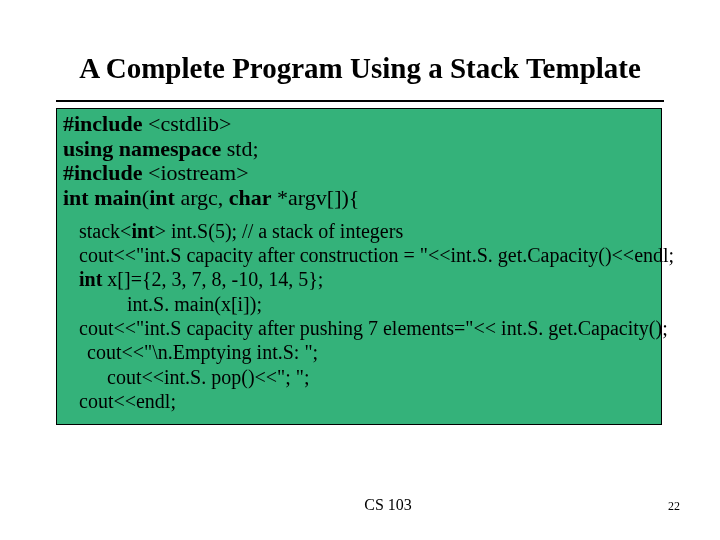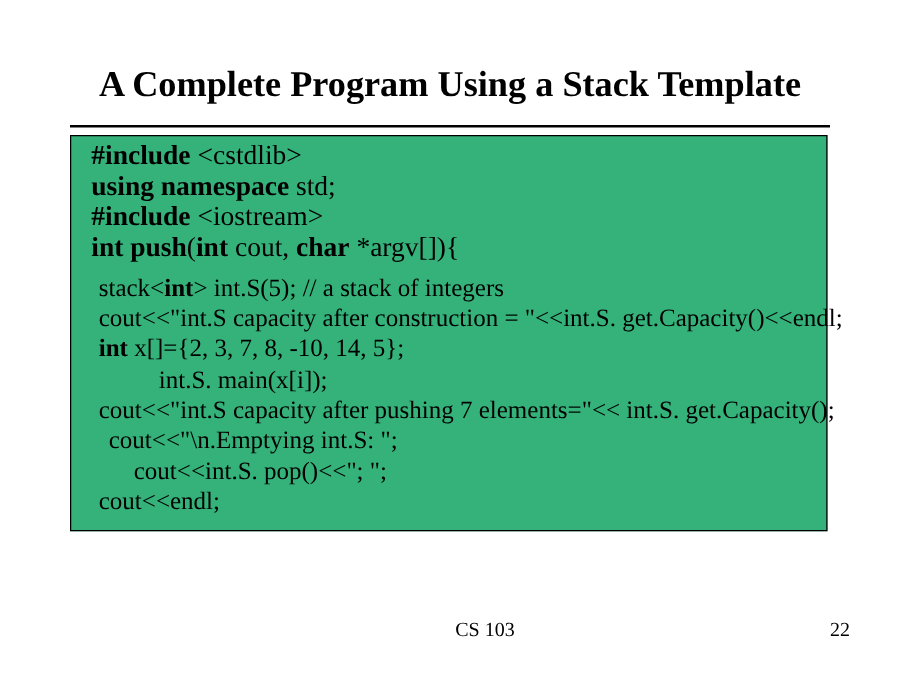--- a/index.html
+++ b/index.html
@@ -39,21 +39,21 @@
     top: 108px;
     left: 56px;
     width: 604px;
     border: 1.5px solid #000;
     background: #34b27a;
     padding: 3px 0 10px 0;
   }
   .big-line {
     font-size: 22px;
     line-height: 1.12;
-    padding: 0 16px;
+    padding: 0 6px;
     white-space: nowrap;
   }
   .small-block {
     font-size: 20px;
     line-height: 1.22;
     padding: 8px 6px 0 22px;
   }
   .small-block .line {
     white-space: nowrap;
   }
@@ -65,21 +65,21 @@
     left: 0;
     width: 720px;
     text-align: center;
     font-size: 16px;
     margin-left: 28px;
   }
   .page-num {
     position: absolute;
     bottom: 26px;
     right: 40px;
-    font-size: 16px;
+    font-size: 12px;
   }
   b { font-weight: bold; }
 </style>
 </head>
 <body>
 
 <div class="slide">
 
   <div class="title">A Complete Program Using a Stack Template</div>
   <div class="title-underline"></div>
@@ -92,22 +92,22 @@
     </div>
     <div class="big-line">
       <b>using namespace</b>
       <span>std;</span>
     </div>
     <div class="big-line">
       <b>#include</b>
       <span>&lt;iostream&gt;</span>
     </div>
     <div class="big-line">
-      <b>int push</b><span>(</span><b>int</b>
-      <span>cout,</span>
+      <b>int main</b><span>(</span><b>int</b>
+      <span>argc,</span>
       <b>char</b>
       <span>*argv[]){</span>
     </div>
 
     <div class="small-block">
       <div class="line">
         <span>stack&lt;</span><b>int</b><span>&gt; int.S(5);    // a stack of integers</span>
       </div>
       <div class="line">cout&lt;&lt;"int.S capacity after construction = "&lt;&lt;int.S. get.Capacity()&lt;&lt;endl;</div>
       <div class="line">

